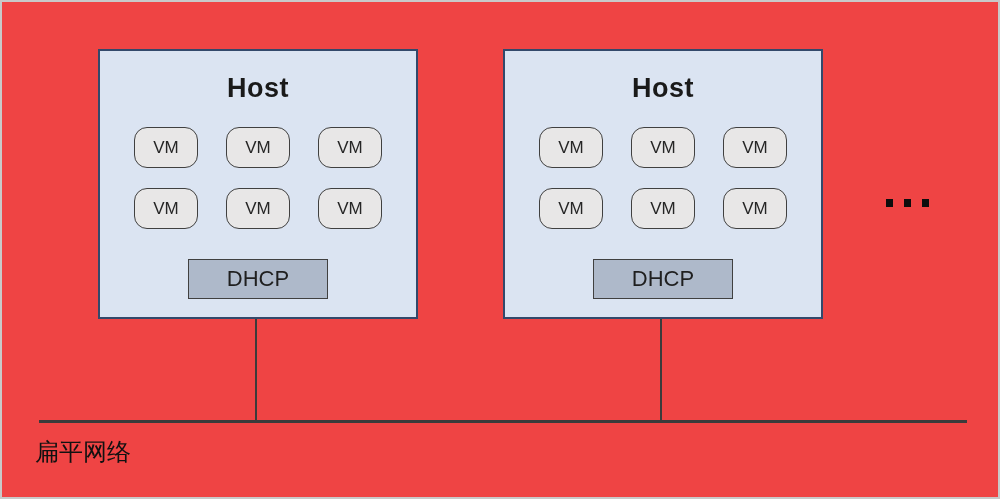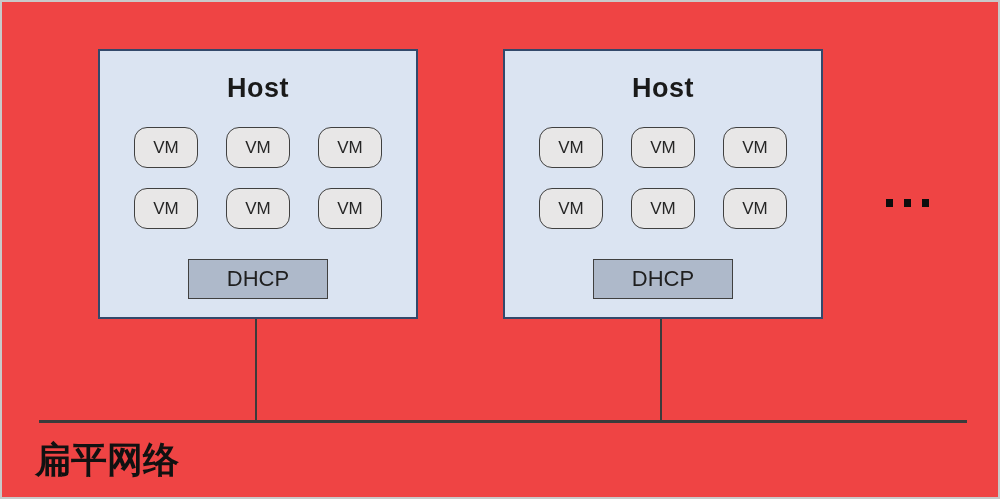--- a/index.html
+++ b/index.html
@@ -76,22 +76,22 @@
   }
   .bus-line {
     position: absolute;
     left: 37px; top: 418px;
     width: 928px; height: 3px;
     background: var(--line-color, #3b3b3b);
   }
   .network-label {
     position: absolute;
     left: 33px; top: 434px;
-    font-size: 36px;
-    font-weight: bold;
+    font-size: 24px;
+    font-weight: normal;
     color: #111111;
   }
   .ellipsis {
     position: absolute;
     left: 884px; top: 197px;
     display: flex;
     gap: 11px;
     align-items: center;
   }
   .ellipsis .dot {

